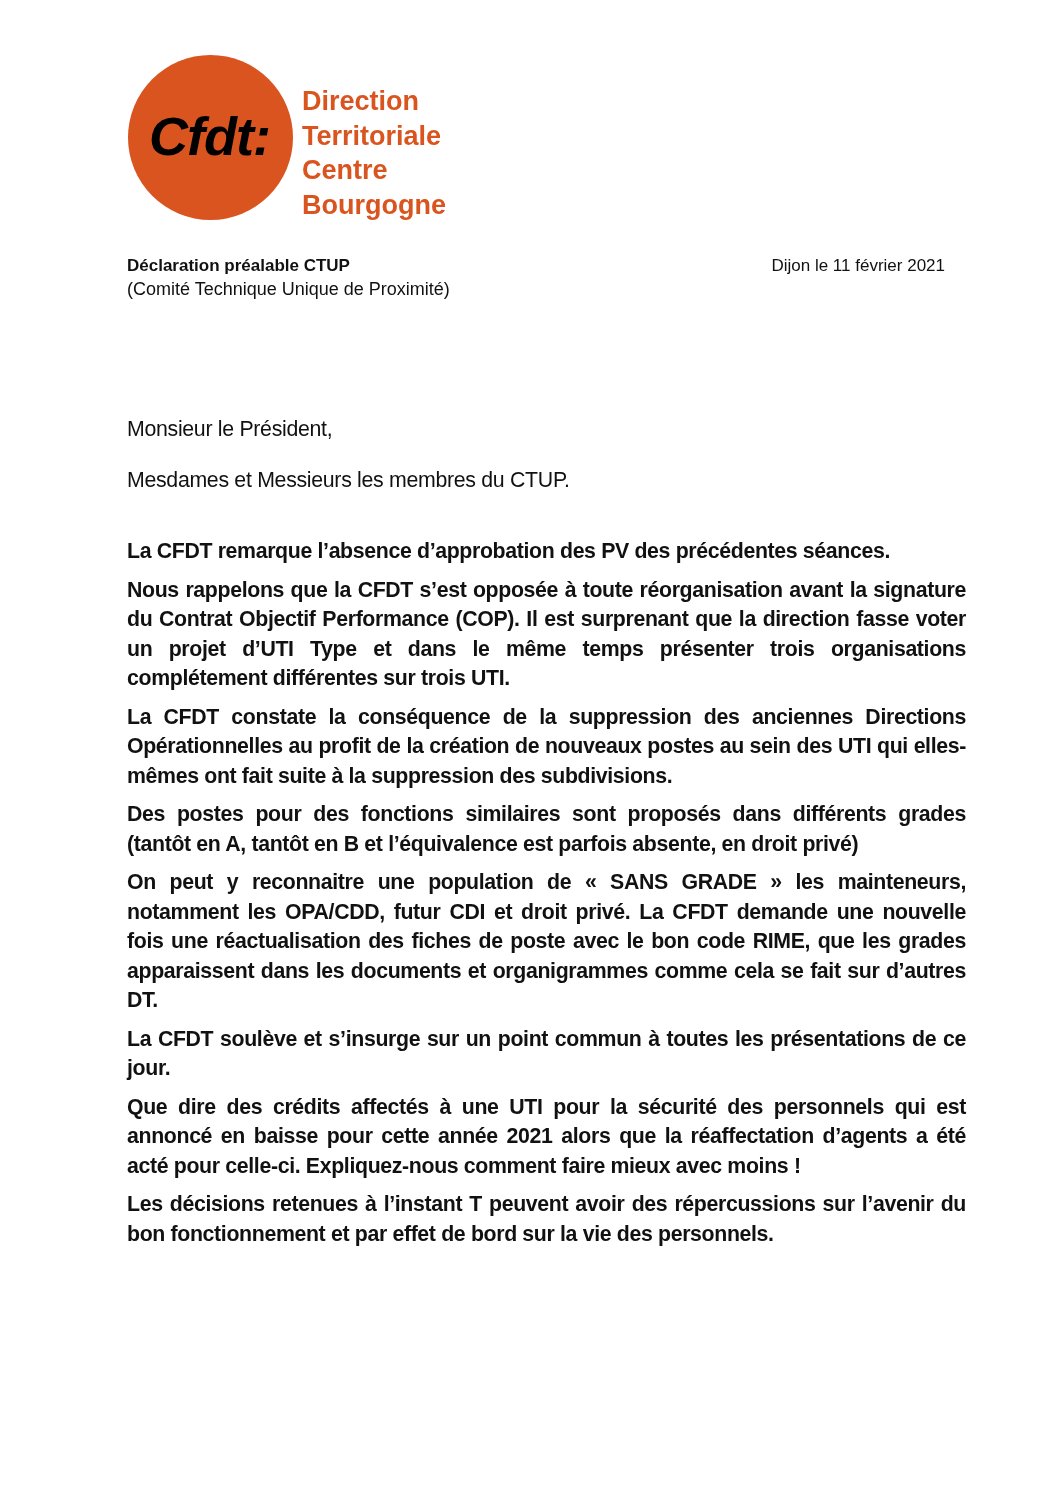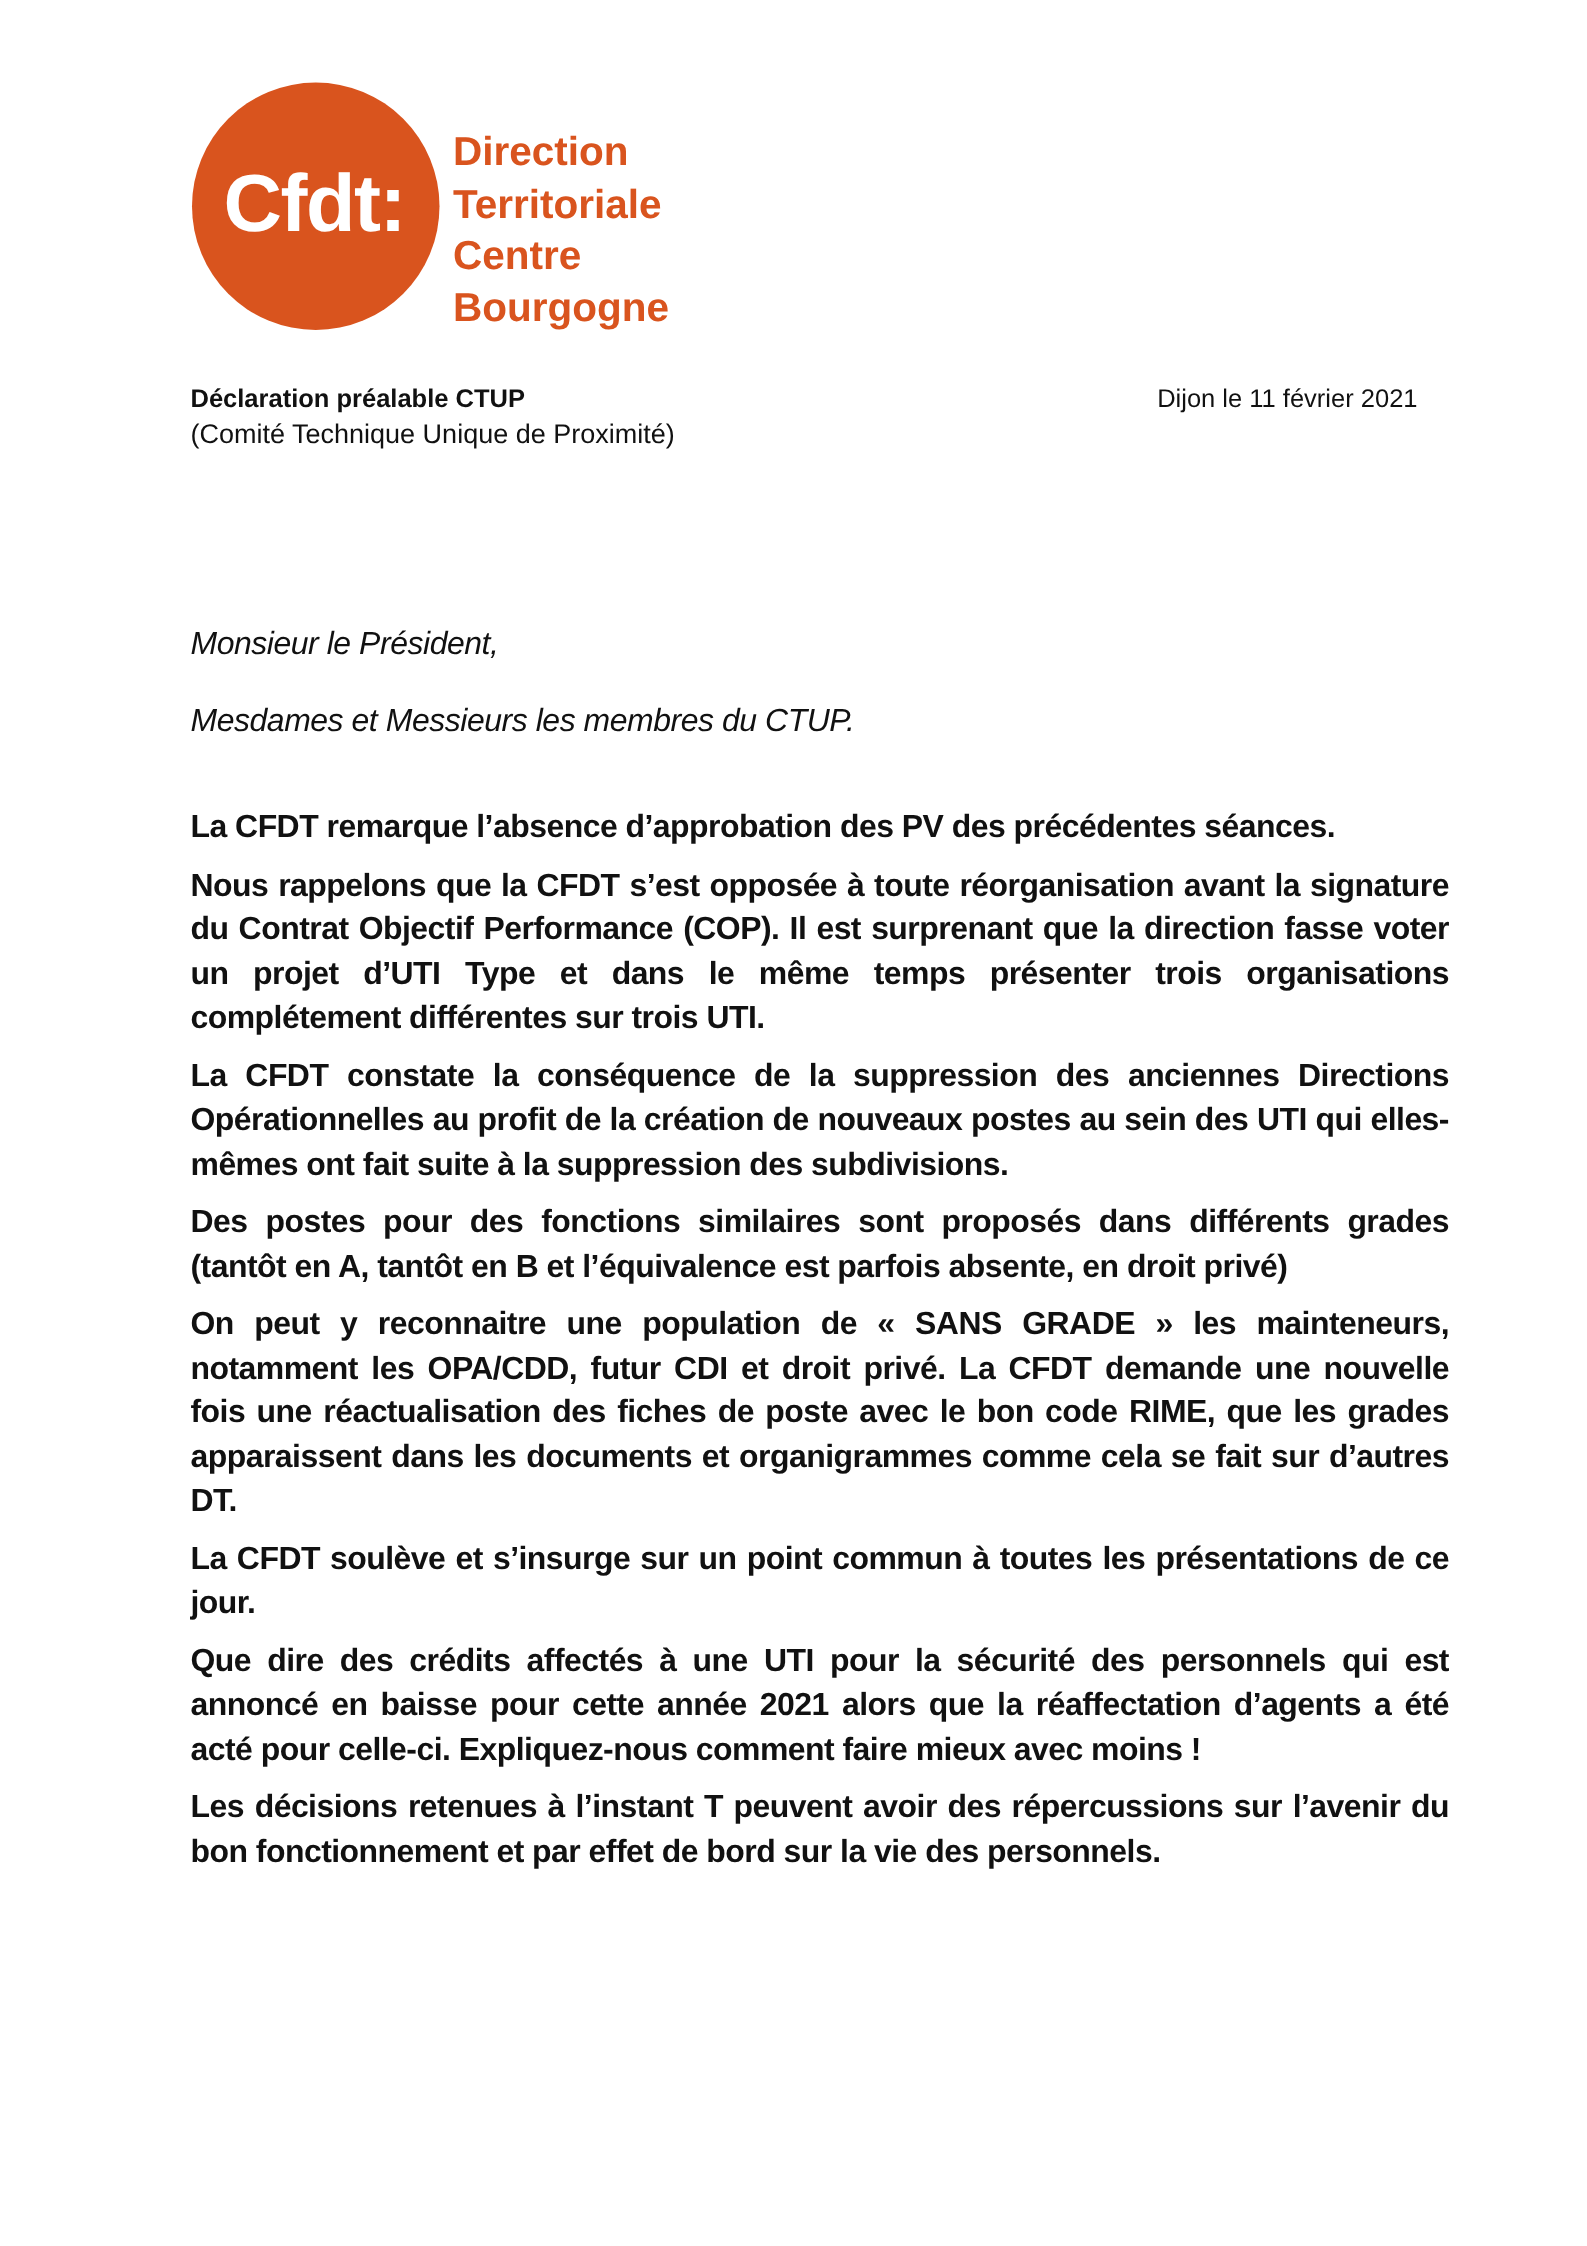--- a/index.html
+++ b/index.html
@@ -6,22 +6,22 @@
     body {
       width: 1058px; height: 1497px; position: relative; overflow: hidden;
       font-family: "Liberation Sans", "DejaVu Sans", sans-serif; color: #111;
     }
     .logo-circle {
       position: absolute; left: 128px; top: 55px; width: 165px; height: 165px;
       border-radius: 50%; background: #D9541E;
       display: flex; align-items: center; justify-content: center;
     }
     .logo-mark {
-      color: #ffffff; font-weight: bold; font-size: 54px; letter-spacing: -1px;
-      margin-top: -4px; margin-left: -2px;
+      color: #000000; font-weight: bold; font-size: 54px; letter-spacing: -1px;
+      margin-top: -4px; margin-left: -2px; font-style: italic;
     }
     .org-name {
       position: absolute; left: 302px; top: 84px;
       color: #D9541E; font-weight: bold; font-size: 27px; line-height: 34.5px;
     }
     .org-name div { white-space: nowrap; }
     .doc-title {
       position: absolute; left: 127px; top: 256px;
       font-weight: bold; font-size: 17px;
     }
@@ -30,21 +30,21 @@
       font-size: 18px;
     }
     .doc-date {
       position: absolute; right: 113px; top: 256px;
       font-size: 17px;
     }
     .body-text {
       position: absolute; left: 127px; width: 843px;
       font-size: 21.3px; line-height: 29.5px; letter-spacing: -0.35px;
     }
-    .salutation { position: absolute; left: 127px; font-size: 21.3px; letter-spacing: -0.3px; font-style: italic; }
+    .salutation { position: absolute; left: 127px; font-size: 21.3px; letter-spacing: -0.3px; }
     .para { margin: 0 4px 9px 0; text-align: justify; font-weight: bold; }
   </style>
 </head>
 <body>
 
 <div class="logo-circle">
   <span class="logo-mark">Cfdt:</span>
 </div>
 
 <div class="org-name">

